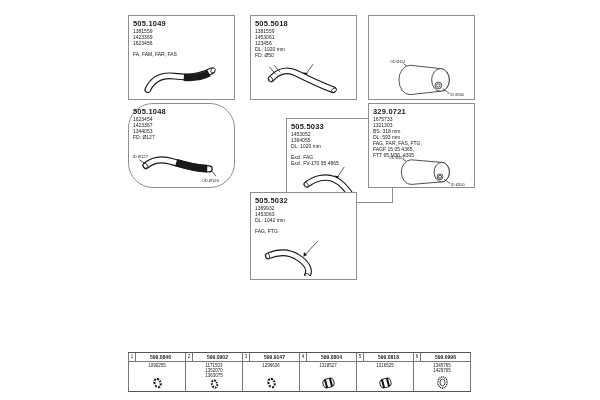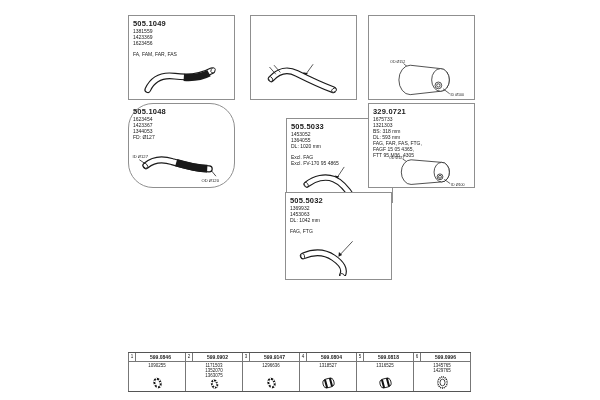--- a/index.html
+++ b/index.html
@@ -5,21 +5,21 @@
   html,body{margin:0;padding:0;background:#fff;}
   .page{position:relative;width:600px;height:400px;background:#fff;overflow:hidden;
         font-family:"Liberation Sans", sans-serif;color:#1a1a1a;padding-left:27px;}
   .pbox{position:absolute;width:107px;height:85px;border:1px solid #8f8f8f;background:#fff;box-sizing:border-box;}
   .b0{left:128px;top:15px;}
   .b1{left:250px;top:15px;}
   .b2{left:368px;top:15px;}
   .b3{left:128px;top:103px;border-radius:25px;}
   .b4{left:250px;top:118px;margin-left:36px;}
   .b5{left:368px;top:103px;}
-  .b6{left:250px;top:192px;height:88px;margin-left:35px;}
+  .b6{left:250px;top:192px;height:88px;}
   .ptxt{position:absolute;left:4px;top:3px;right:3px;}
   .pn{font-size:7.5px;font-weight:bold;letter-spacing:.2px;line-height:9px;}
   .ln{font-size:5px;line-height:6px;}
   .notes{margin-top:5px;}
   .draw{position:absolute;}
   .d0{left:5px;bottom:3px;}
   .d1{left:5px;bottom:2px;}
   .d2{left:3px;bottom:1px;}
   .d3{left:2px;bottom:4px;}
   .d4{left:6px;bottom:2px;}
@@ -58,20 +58,28 @@
     </div>
     <svg class="draw d0" width="96" height="36" viewBox="0 0 100 40">
       <path class="tubeO" d="M12,33 C17,22 27,16 42,18 C57,20 70,19 83,12"></path>
       <path class="tubeI" d="M12,33 C17,22 27,16 42,18 C57,20 70,19 83,12"></path>
       <path class="flex" d="M52,19.3 C62,20 72,18.8 80,14.5"></path>
       <ellipse cx="84.5" cy="11.5" rx="2.2" ry="3" fill="#fff" stroke="#1a1a1a" stroke-width=".9" transform="rotate(28 84.5 11.5)"></ellipse>
     </svg>
   </div>
 
   <div class="pbox b1">
+    <div class="ptxt">
+      <div class="pn">505.5018</div>
+      <div class="ln">1381559</div>
+      <div class="ln">1453061</div>
+      <div class="ln">123456</div>
+      <div class="ln">DL: 1020 mm</div>
+      <div class="ln">FD: Ø50</div>
+    </div>
     <svg class="draw d1" width="96" height="40" viewBox="0 0 100 44">
       <path class="thin" d="M60,8 L52,19"></path>
         <polygon points="50.8,21.3 54.3,17.9 49.2,16.7" fill="#1a1a1a"></polygon>
       <path class="tubeO" d="M14,24 C22,15 32,13 42,18 C52,23 66,30 82,36"></path>
       <path class="tubeI" d="M14,24 C22,15 32,13 42,18 C52,23 66,30 82,36"></path>
       <path class="thin" d="M19,19 L12,11 M24,17 L17,9"></path>
       <ellipse cx="13.3" cy="24.3" rx="2" ry="2.9" fill="#fff" stroke="#1a1a1a" stroke-width=".9" transform="rotate(-35 13.3 24.3)"></ellipse>
       <ellipse cx="83" cy="36.5" rx="2" ry="2.9" fill="#fff" stroke="#1a1a1a" stroke-width=".9" transform="rotate(55 83 36.5)"></ellipse>
     </svg>
   </div>

